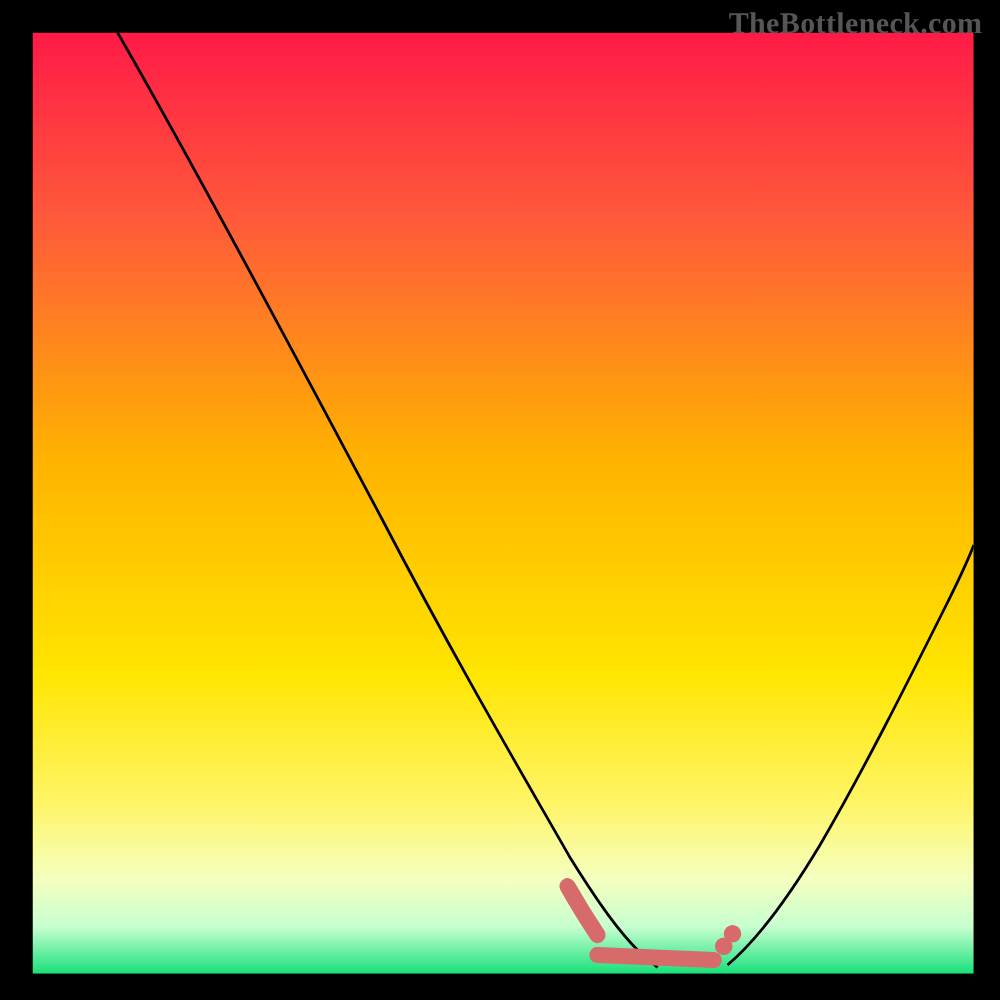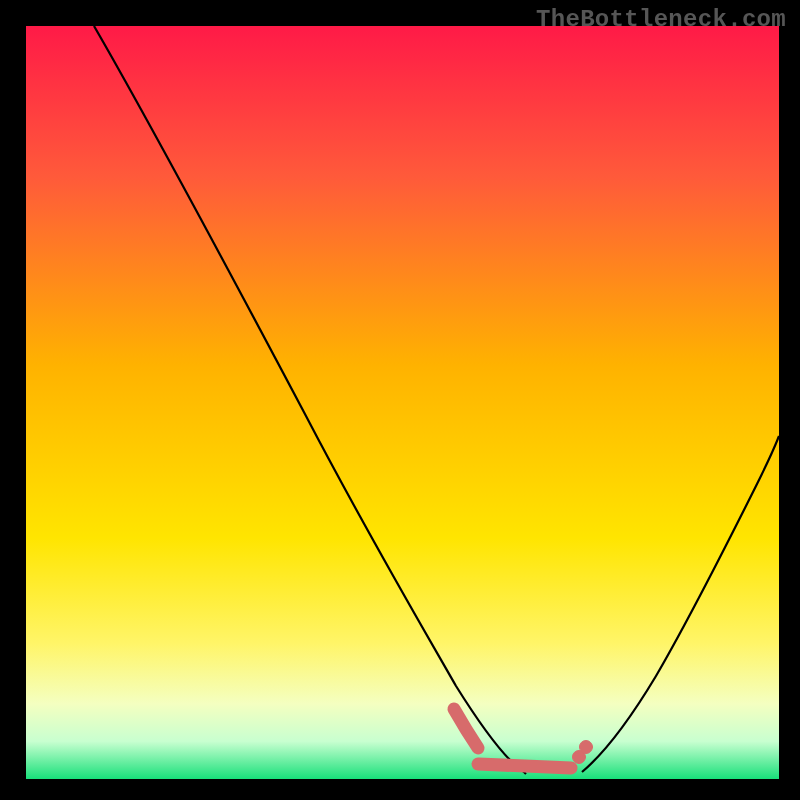--- a/index.html
+++ b/index.html
@@ -7,21 +7,21 @@
   .frame {
     position: relative;
     width: 800px;
     height: 800px;
     background: #000;
   }
   .watermark {
     position: absolute;
     top: 6px;
     right: 14px;
-    font-family: Liberation Mono, monospace;
+    font-family: Liberation Serif, serif;
     font-size: 24px;
     font-weight: 600;
     color: #565656;
     letter-spacing: 0.3px;
     z-index: 10;
     user-select: none;
   }
   .plot {
     position: absolute;
     left: 26px;

